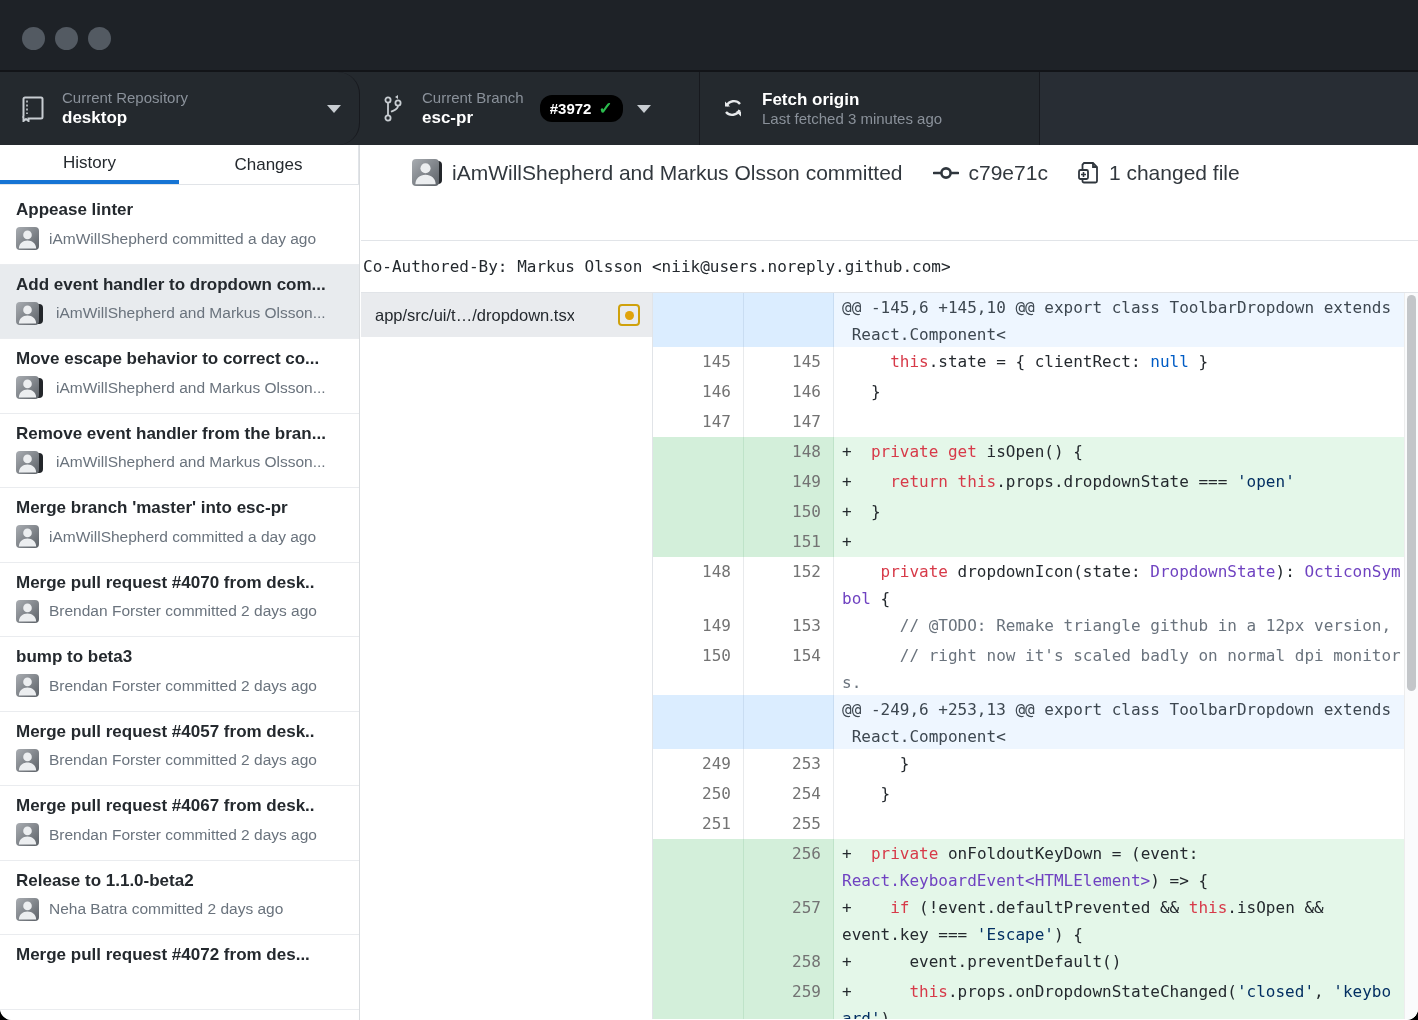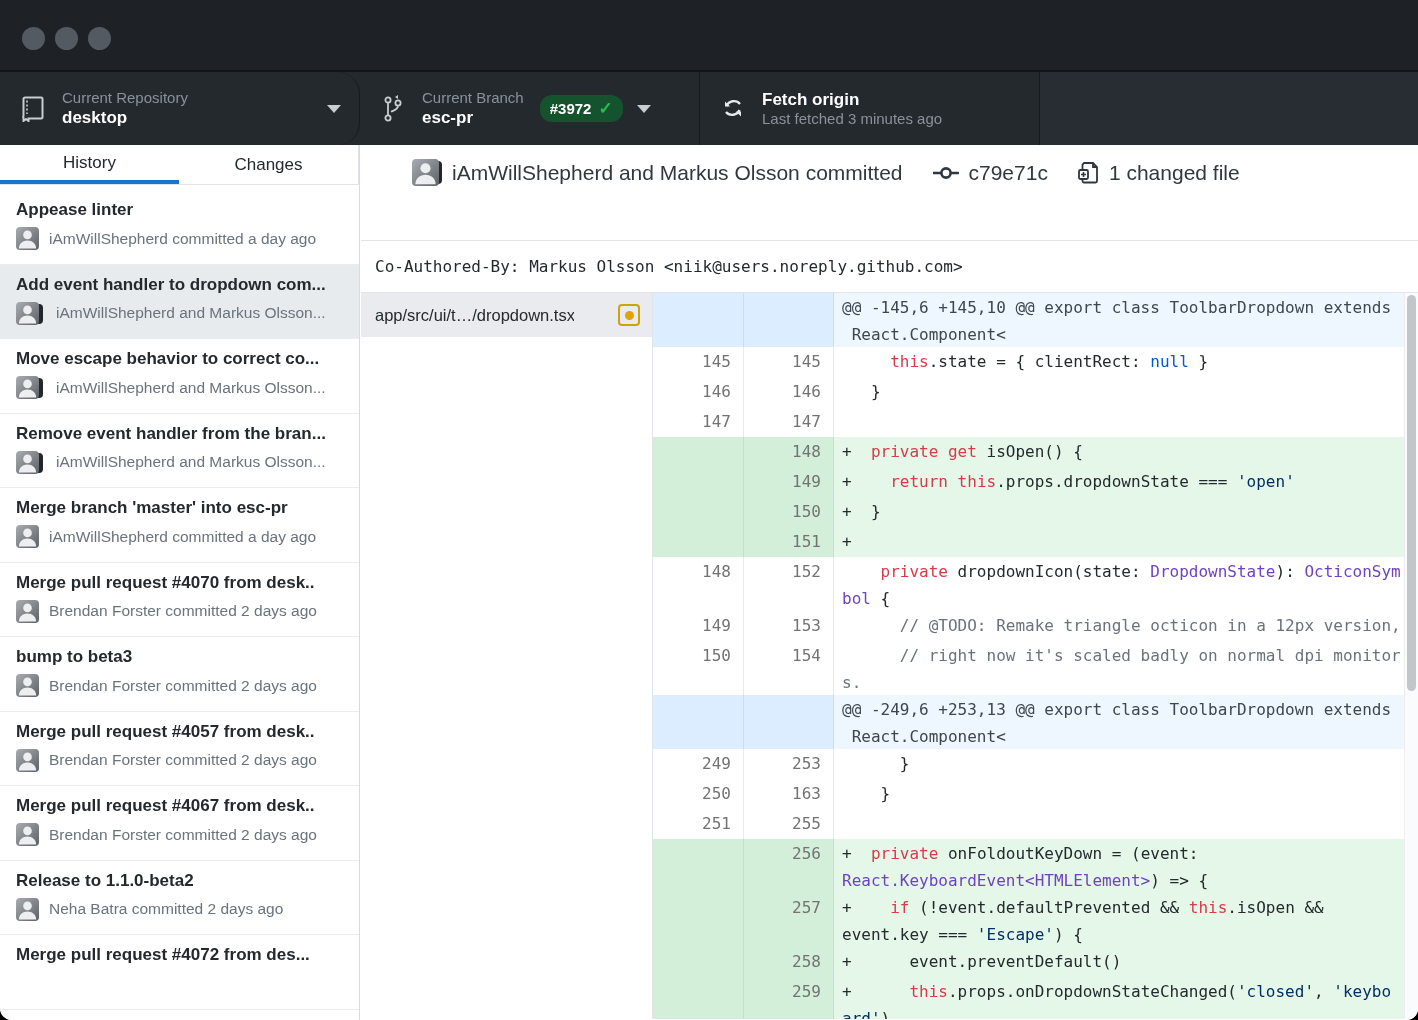--- a/index.html
+++ b/index.html
@@ -20,21 +20,21 @@
   .tool-sec.repo { width:360px;border-radius:22px; }
   .tool-sec.branch { width:340px; }
   .tool-sec.fetch { width:340px; }
   .toolbar-rest { flex:1; background:#282d34; }
   .tool-icon { width:26px; margin-right:16px; display:flex; align-items:center; justify-content:center; flex:none; }
   .tool-text { display:flex; flex-direction:column; line-height:1.25; min-width:0; }
   .tool-label { font-size:15px; color:#8a919a; }
   .tool-value { font-size:17px; font-weight:bold; color:#ffffff; }
   .caret { width:0; height:0; border-left:7px solid transparent; border-right:7px solid transparent;
            border-top:8px solid #c8cdd2; margin-left:auto; flex:none; }
-  .pr-badge { margin-left:16px; background:#14532d; border-radius:12px; padding:5px 10px;
+  .pr-badge { margin-left:16px; background:#000000; border-radius:12px; padding:5px 10px;
               font-size:15px; font-weight:bold; color:#fff; display:flex; align-items:center; gap:7px; flex:none; }
   .check { color:#2bbc4e; font-size:17px; font-weight:bold; line-height:1; }
   .branch .caret { margin-left:14px; }
 
   
   .sidebar { position:absolute; top:145px; left:0; width:360px; height:875px; background:#fff;
              border-right:1px solid #d9dcdf; overflow:hidden; }
   .tabbar { display:flex; height:40px; border-bottom:1px solid #e1e4e8; }
   .tab { flex:1; display:flex; align-items:center; justify-content:center; font-size:17px; color:#24292e; cursor:default; }
   .tab.first { border-right:1px solid #e1e4e8; }
@@ -54,21 +54,21 @@
 
   
   .main { position:absolute; top:145px; left:361px; width:1057px; height:875px; background:#fff; }
   .commit-header { height:96px; border-bottom:1px solid #e1e4e8; padding:14px 0 0 14px; }
   .commit-h-title { font-size:21px; font-weight:bold; color:#24292e; margin-bottom:12px; }
   .commit-meta { display:flex; align-items:center; gap:10px; font-size:21px; color:#32383e;padding-left:37px; }
   .meta-avatar { position:relative; width:34px; height:27px; flex:none; }
   .meta-avatar .avatar { width:27px; height:27px; }
   .meta-avatar .av-back { display:block; left:16px; top:2px; height:23px; }
   .meta-gap { width:10px; }
-  .coauthor { height:52px; border-bottom:1px solid #e1e4e8; display:flex; align-items:center; padding-left:14px;
+  .coauthor { height:52px; border-bottom:1px solid #e1e4e8; display:flex; align-items:center; padding-left:2px;
               font-family:"DejaVu Sans Mono","Liberation Mono",monospace; font-size:16px; color:#24292e; }
   .content { display:flex; height:726px; }
 
   .file-panel { width:292px; border-right:1px solid #e1e4e8; background:#fff; }
   .file-row { height:44px; background:#e9ebee; display:flex; align-items:center; padding:0 12px 0 14px;gap:44px; }
   .file-name { font-size:16.5px; color:#24292e; flex:1; white-space:nowrap; overflow:hidden; }
   .mod-icon { width:22px; height:22px; border:2px solid #cfa10c; border-radius:4px; flex:none;
               display:flex; align-items:center; justify-content:center; }
   .mod-icon i { width:9px; height:9px; border-radius:50%; background:#e0a30c; }
 
@@ -473,21 +473,21 @@
               </div>
             </div>
             <div class="diff-row ctx">
               <div class="gut g1">
                 <div>149</div>
               </div>
               <div class="gut g2">
                 <div>153</div>
               </div>
               <div class="code">
-                <div class="line"><span class="seg-com">      // @TODO: Remake triangle octicon in a 12px version,</span></div>
+                <div class="line"><span class="seg-com">      // @TODO: Remake triangle github in a 12px version,</span></div>
               </div>
             </div>
             <div class="diff-row ctx">
               <div class="gut g1">
                 <div>150</div>
               </div>
               <div class="gut g2">
                 <div>154</div>
               </div>
               <div class="code">
@@ -516,21 +516,21 @@
               </div>
               <div class="code">
                 <div class="line"><span>      }</span></div>
               </div>
             </div>
             <div class="diff-row ctx">
               <div class="gut g1">
                 <div>250</div>
               </div>
               <div class="gut g2">
-                <div>163</div>
+                <div>254</div>
               </div>
               <div class="code">
                 <div class="line"><span>    }</span></div>
               </div>
             </div>
             <div class="diff-row ctx">
               <div class="gut g1">
                 <div>251</div>
               </div>
               <div class="gut g2">

